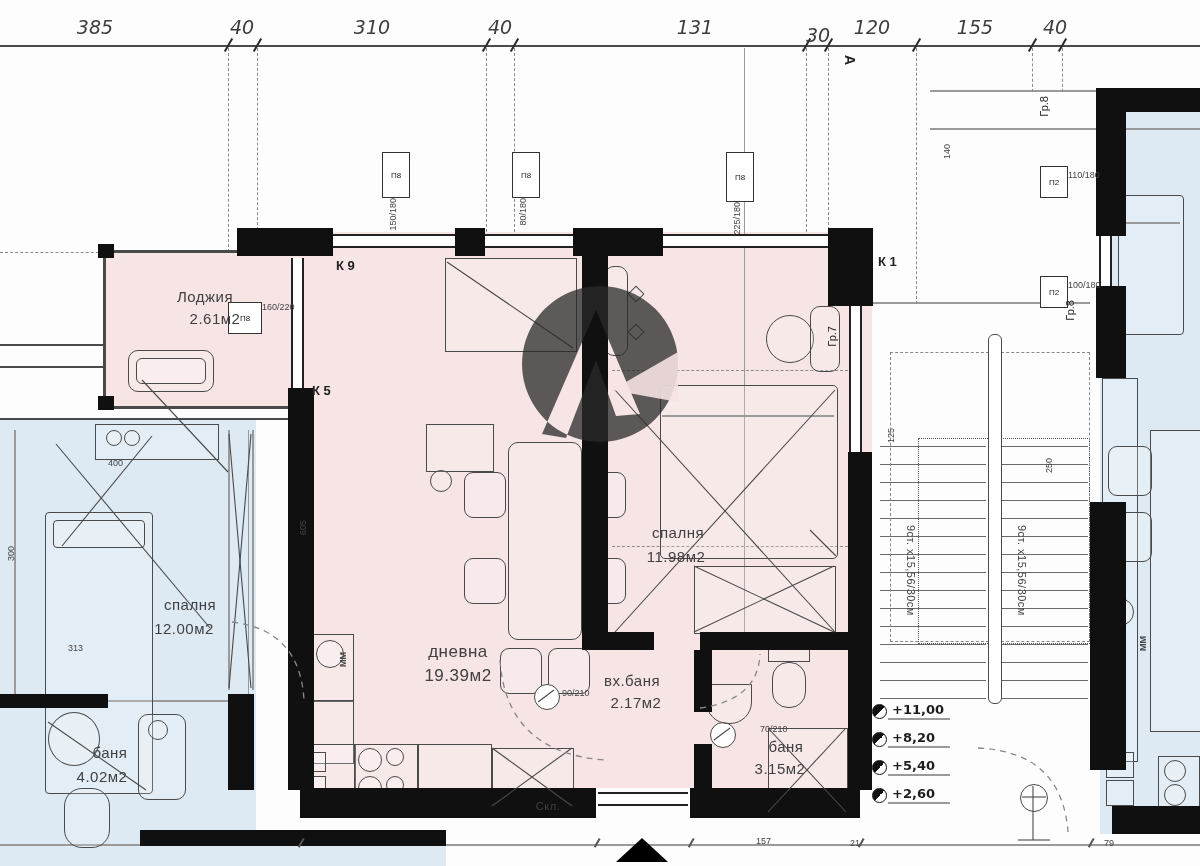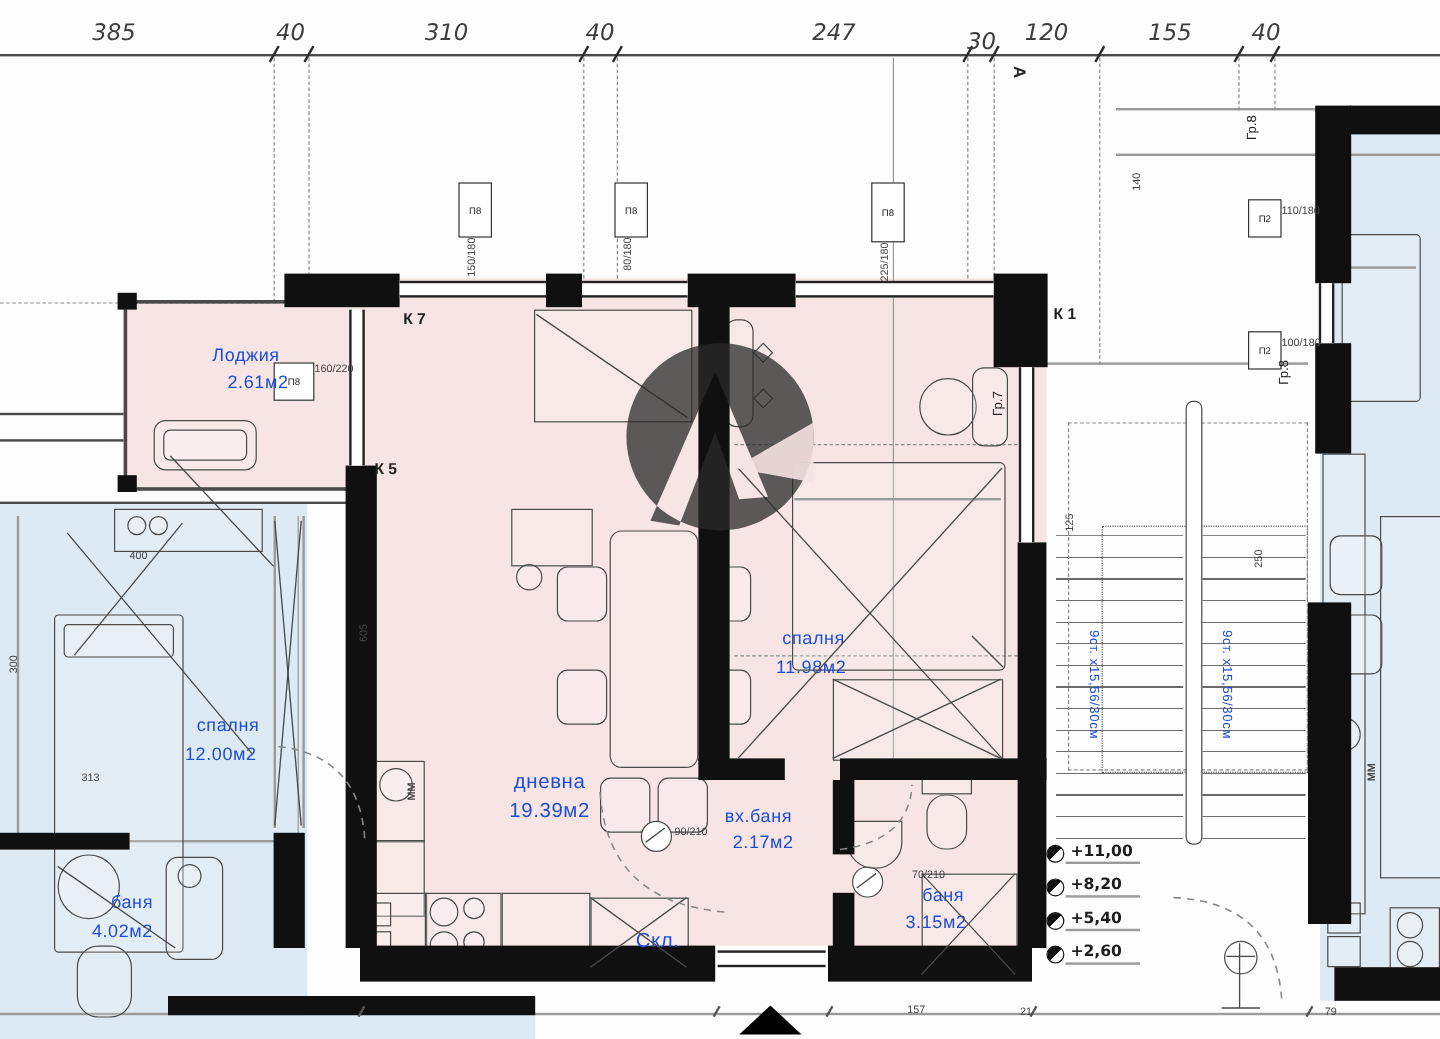--- a/index.html
+++ b/index.html
@@ -15,21 +15,21 @@
   .dshr{position:absolute;border:1px dashed #888;z-index:7}
   .winh{position:absolute;height:10px;background:#fff;border-top:2px solid #222;border-bottom:2px solid #222;z-index:13}
   .winv{position:absolute;width:9px;background:#fff;border-left:2px solid #222;border-right:2px solid #222;z-index:13}
   .fur{position:absolute;border:1.2px solid #4a4a4a;background:rgba(255,255,255,.18);z-index:8}
   .rnd{border-radius:10px}
   .cir{border-radius:50%}
   .chair{position:absolute;border:1.2px solid #4a4a4a;border-radius:9px;background:rgba(255,255,255,.22);z-index:8}
   .dim{position:absolute;font-style:italic;font-size:19px;color:#3d3d3d;transform:translateX(-50%);z-index:20;font-family:"DejaVu Sans",sans-serif}
   .tick{position:absolute;width:15px;height:2px;background:#2a2a2a;transform:rotate(-60deg);z-index:20}
   .btick{position:absolute;width:10px;height:1.5px;background:#555;transform:rotate(-60deg);z-index:20}
-  .rlabel{position:absolute;font-size:15px;color:#1d4ed8;transform:translateX(-50%);white-space:nowrap;z-index:25;letter-spacing:.5px}
+  .rlabel{position:absolute;font-size:15px;color:#404040;transform:translateX(-50%);white-space:nowrap;z-index:25;letter-spacing:.5px}
   .sdim{position:absolute;font-size:9px;color:#444;z-index:21;white-space:nowrap}
   .vtext{writing-mode:vertical-rl;transform:rotate(180deg)}
   .mark{position:absolute;font-size:13px;font-weight:bold;color:#222;z-index:25;white-space:nowrap}
   .tag{position:absolute;background:#fff;border:1.2px solid #333;z-index:22;display:flex;align-items:center;justify-content:center;font-size:8px;color:#222}
   .lvl{position:absolute;font-size:13px;font-weight:bold;color:#1d1d1d;z-index:25;font-family:"DejaVu Sans",sans-serif}
   .lvlsym{position:absolute;width:13px;height:13px;border:1.2px solid #111;border-radius:50%;
           background:linear-gradient(135deg,#111 50%,#fff 50%);z-index:25}
   .treads{position:absolute;background:repeating-linear-gradient(to bottom,#6a6a6a 0 1px,transparent 1px 18px);z-index:6}
   .wm1{position:absolute;left:600px;top:432px;transform:translateX(-50%);z-index:50;
        font-family:"Liberation Serif",serif;font-size:88px;letter-spacing:19px;
@@ -57,21 +57,21 @@
   <div class="tick" style="left:507px;top:44px"></div>
   <div class="tick" style="left:799px;top:44px"></div>
   <div class="tick" style="left:821px;top:44px"></div>
   <div class="tick" style="left:909px;top:44px"></div>
   <div class="tick" style="left:1025px;top:44px"></div>
   <div class="tick" style="left:1055px;top:44px"></div>
   <div class="dim" style="left:95px;top:16px">385</div>
   <div class="dim" style="left:242px;top:16px">40</div>
   <div class="dim" style="left:372px;top:16px">310</div>
   <div class="dim" style="left:500px;top:16px">40</div>
-  <div class="dim" style="left:695px;top:16px">247</div>
+  <div class="dim" style="left:695px;top:16px">131</div>
   <div class="dim" style="left:818px;top:24px">30</div>
   <div class="dim" style="left:872px;top:16px">120</div>
   <div class="dim" style="left:975px;top:16px">155</div>
   <div class="dim" style="left:1055px;top:16px">40</div>
   <div class="mark" style="left:845px;top:52px;transform:rotate(90deg);font-size:14px">А</div>
 
   <div class="dashv" style="left:228px;top:48px;height:204px"></div>
   <div class="dashv" style="left:257px;top:48px;height:202px"></div>
   <div class="dashv" style="left:486px;top:48px;height:184px"></div>
   <div class="dashv" style="left:514px;top:48px;height:184px"></div>
@@ -232,23 +232,23 @@
   <div class="rlabel" style="left:678px;top:524px">спалня</div>
   <div class="rlabel" style="left:676px;top:548px">11.98м2</div>
   <div class="rlabel" style="left:632px;top:672px">вх.баня</div>
   <div class="rlabel" style="left:636px;top:694px">2.17м2</div>
   <div class="rlabel" style="left:786px;top:738px">баня</div>
   <div class="rlabel" style="left:780px;top:760px">3.15м2</div>
   <div class="rlabel" style="left:190px;top:596px">спалня</div>
   <div class="rlabel" style="left:184px;top:620px">12.00м2</div>
   <div class="rlabel" style="left:110px;top:744px">баня</div>
   <div class="rlabel" style="left:102px;top:768px">4.02м2</div>
-  <div class="rlabel" style="left:548px;top:774px;font-size:17px">Скл.</div>
-
-  <div class="mark" style="left:336px;top:258px">К 7</div>
+  <div class="rlabel" style="left:548px;top:800px;font-size:11px">Скл.</div>
+
+  <div class="mark" style="left:336px;top:258px">К 9</div>
   <div class="mark" style="left:312px;top:383px">К 5</div>
   <div class="mark" style="left:878px;top:254px">К 1</div>
   <div class="mark vtext" style="left:826px;top:326px;font-size:11px;font-weight:normal">Гр.7</div>
   <div class="mark vtext" style="left:1038px;top:96px;font-size:11px;font-weight:normal">Гр.8</div>
   <div class="mark vtext" style="left:1064px;top:300px;font-size:11px;font-weight:normal">Гр.8</div>
 
   <div class="tag" style="left:228px;top:302px;width:32px;height:30px">П8</div>
   <div class="sdim" style="left:262px;top:302px">160/220</div>
   <div class="tag" style="left:382px;top:152px;width:26px;height:44px">П8</div>
   <div class="sdim vtext" style="left:388px;top:198px">150/180</div>

